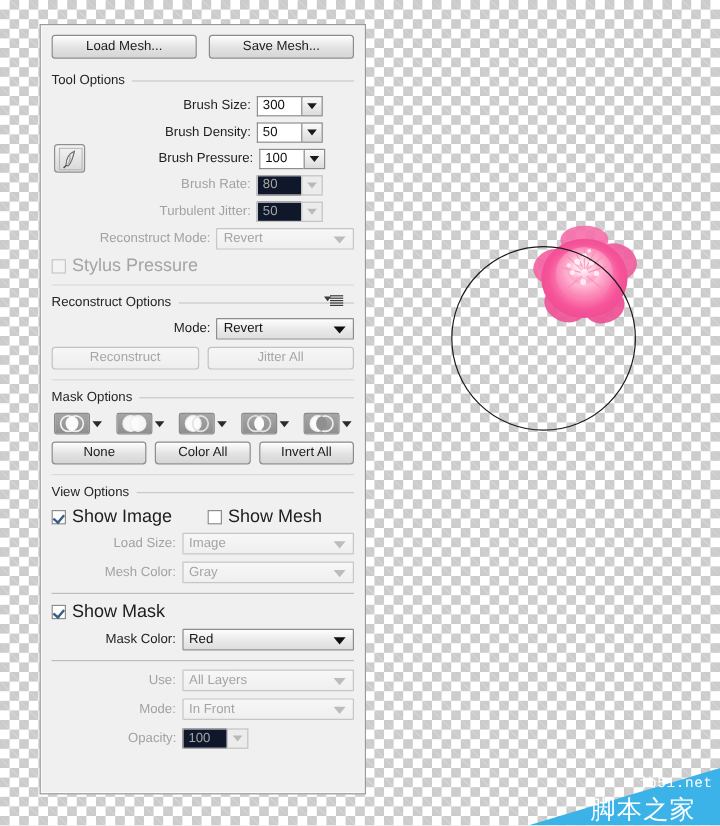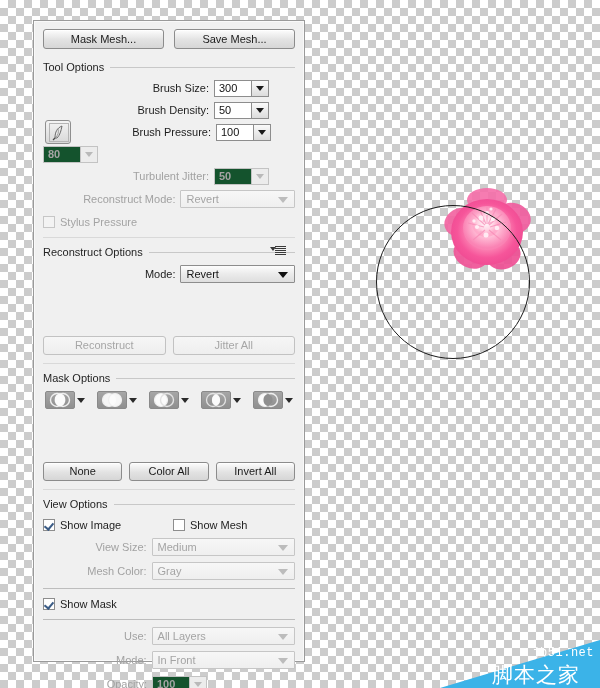--- a/index.html
+++ b/index.html
@@ -83,21 +83,21 @@
   .spin .arw{
     width:18px;border:1px solid #8d8d8d;box-sizing:border-box;
     background:linear-gradient(#fafafa,#dcdcdc);
     position:relative;
   }
   .spin .arw:after{
     content:"";position:absolute;left:50%;top:50%;margin-left:-4px;margin-top:-2px;
     border-left:4px solid transparent;border-right:4px solid transparent;
     border-top:5px solid #1a1a1a;
   }
-  .spin.disabled .fld{border-color:#c3c3c3;background:#14532d;color:#a4a4a4;font-weight:bold;}
+  .spin.disabled .fld{border-color:#c3c3c3;background:#0f172a;color:#a4a4a4;}
   .spin.disabled .arw{border-color:#c3c3c3;background:#ececec;}
   .spin.disabled .arw:after{border-top-color:#b9b9b9;}
 
   
   .combo{
     height:18px;border:1px solid #8d8d8d;box-sizing:border-box;
     background:linear-gradient(#fdfdfd,#ebebeb 50%,#dedede);
     position:relative;font-size:11px;line-height:16px;padding-left:5px;color:#151515;
     border-radius:1px;
   }
@@ -117,21 +117,21 @@
   .cb .box{
     width:12px;height:12px;border:1px solid #8d8d8d;background:#fff;
     box-sizing:border-box;position:relative;margin-right:5px;
   }
   .cb .box.checked:after{
     content:"";position:absolute;left:2px;top:1px;width:4px;height:7px;
     border:solid #3b5c86;border-width:0 2px 2px 0;transform:rotate(40deg);
   }
   .cb.disabled .box{border-color:#c6c6c6;background:#f3f3f3;}
   .cb.disabled span{color:#a4a4a4;}
-  .cb span{font-size:11px;}
+  .cb span{font-size:15px;}
 
   
   .stylus-btn{
     width:26px;height:24px;border:1px solid #8f8f8f;border-radius:3px;
     background:linear-gradient(#f4f4f4,#d8d8d8);
     position:relative;overflow:hidden;box-sizing:border-box;
   }
   .stylus-btn svg{position:absolute;left:3px;top:2px;}
 
   
@@ -140,21 +140,21 @@
   .mask-ic .glyph{
     width:30px;height:18px;background:linear-gradient(#a6a6a6,#8f8f8f);
     border:1px solid #8a8a8a;box-sizing:border-box;position:relative;border-radius:2px;
   }
   .mask-ic .caret{
     width:0;height:0;margin-left:2px;
     border-left:4px solid transparent;border-right:4px solid transparent;
     border-top:5px solid #2a2a2a;
   }
   .mask-btns{display:flex;gap:7px;padding-bottom:3px;}
-  .mask-btns .btn{flex:1;margin-top:47px;}
+  .mask-btns .btn{flex:1;}
   .thin-line{height:1px;background:#bdbdbd;margin:5px 0 4px 0;}
 
   
   #brush-cursor{
     position:absolute;left:376px;top:205px;width:152px;height:152px;
     border:1px solid #1a1a1a;border-radius:50%;
   }
   #flower{position:absolute;left:441px;top:188px;width:92px;height:90px;}
 
   
@@ -232,21 +232,21 @@
           <circle cx="53" cy="28" r="1.2"></circle>
       </g>
     </g>
   </svg>
 </div>
 <div id="brush-cursor"></div>
 
 <div id="liquify-panel">
 
   <div class="topbtns">
-    <div class="btn">Mask Mesh...</div>
+    <div class="btn">Load Mesh...</div>
     <div class="btn">Save Mesh...</div>
   </div>
 
   <div class="section">
     <div class="sec-head">
       <div class="t">Tool Options</div>
       <div class="rule"></div>
     </div>
     <div class="sec-body">
 
@@ -278,20 +278,21 @@
           </div>
         </div>
         <div class="lbl" style="width:134px">Brush Pressure:</div>
         <div class="spin">
           <div class="fld">100</div>
           <div class="arw"></div>
         </div>
       </div>
 
       <div class="row">
+        <div class="lbl disabled" style="width:166px">Brush Rate:</div>
         <div class="spin disabled">
           <div class="fld">80</div>
           <div class="arw"></div>
         </div>
       </div>
 
       <div class="row">
         <div class="lbl disabled" style="width:166px">Turbulent Jitter:</div>
         <div class="spin disabled">
           <div class="fld">50</div>
@@ -424,38 +425,42 @@
           <span class="box checked"></span>
           <span>Show Image</span>
         </label>
         <label class="cb">
           <span class="box"></span>
           <span>Show Mesh</span>
         </label>
       </div>
 
       <div class="row" style="height:24px">
-        <div class="lbl disabled" style="width:104px">View Size:</div>
-        <div class="combo disabled" style="width:144px">Medium</div>
+        <div class="lbl disabled" style="width:104px">Load Size:</div>
+        <div class="combo disabled" style="width:144px">Image</div>
       </div>
 
       <div class="row" style="height:24px">
         <div class="lbl disabled" style="width:104px">Mesh Color:</div>
         <div class="combo disabled" style="width:144px">Gray</div>
       </div>
 
       <div class="thin-line"></div>
 
       <div class="row" style="height:21px">
         <label class="cb">
           <span class="box checked"></span>
           <span>Show Mask</span>
         </label>
       </div>
 
+      <div class="row" style="height:25px">
+        <div class="lbl" style="width:104px">Mask Color:</div>
+        <div class="combo" style="width:144px">Red</div>
+      </div>
 
       <div class="thin-line"></div>
 
 
       <div class="row" style="height:24px">
         <div class="lbl disabled" style="width:104px">Use:</div>
         <div class="combo disabled" style="width:144px">All Layers</div>
       </div>
 
       <div class="row" style="height:24px">

